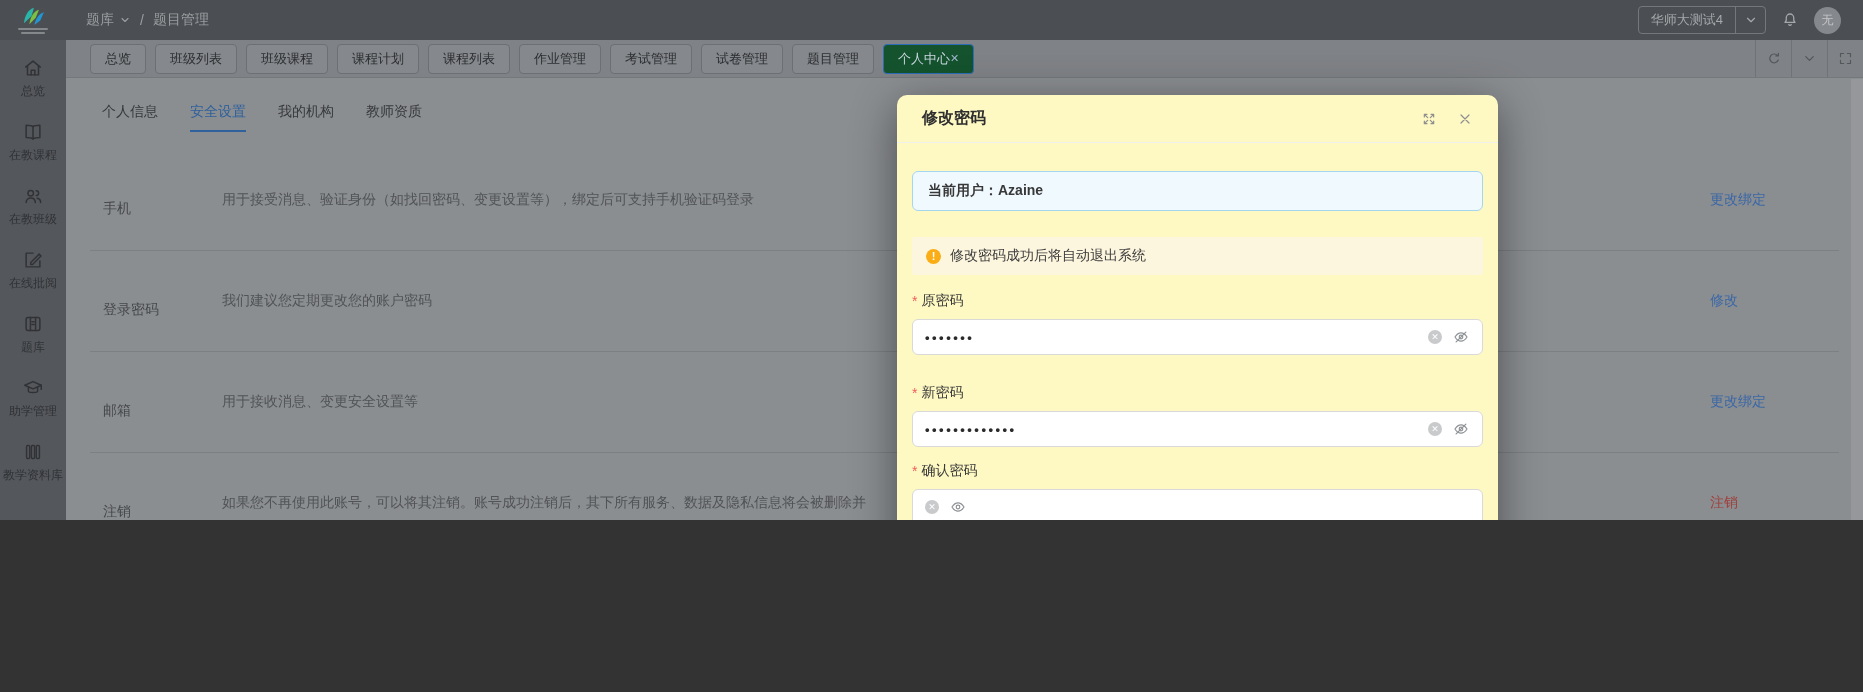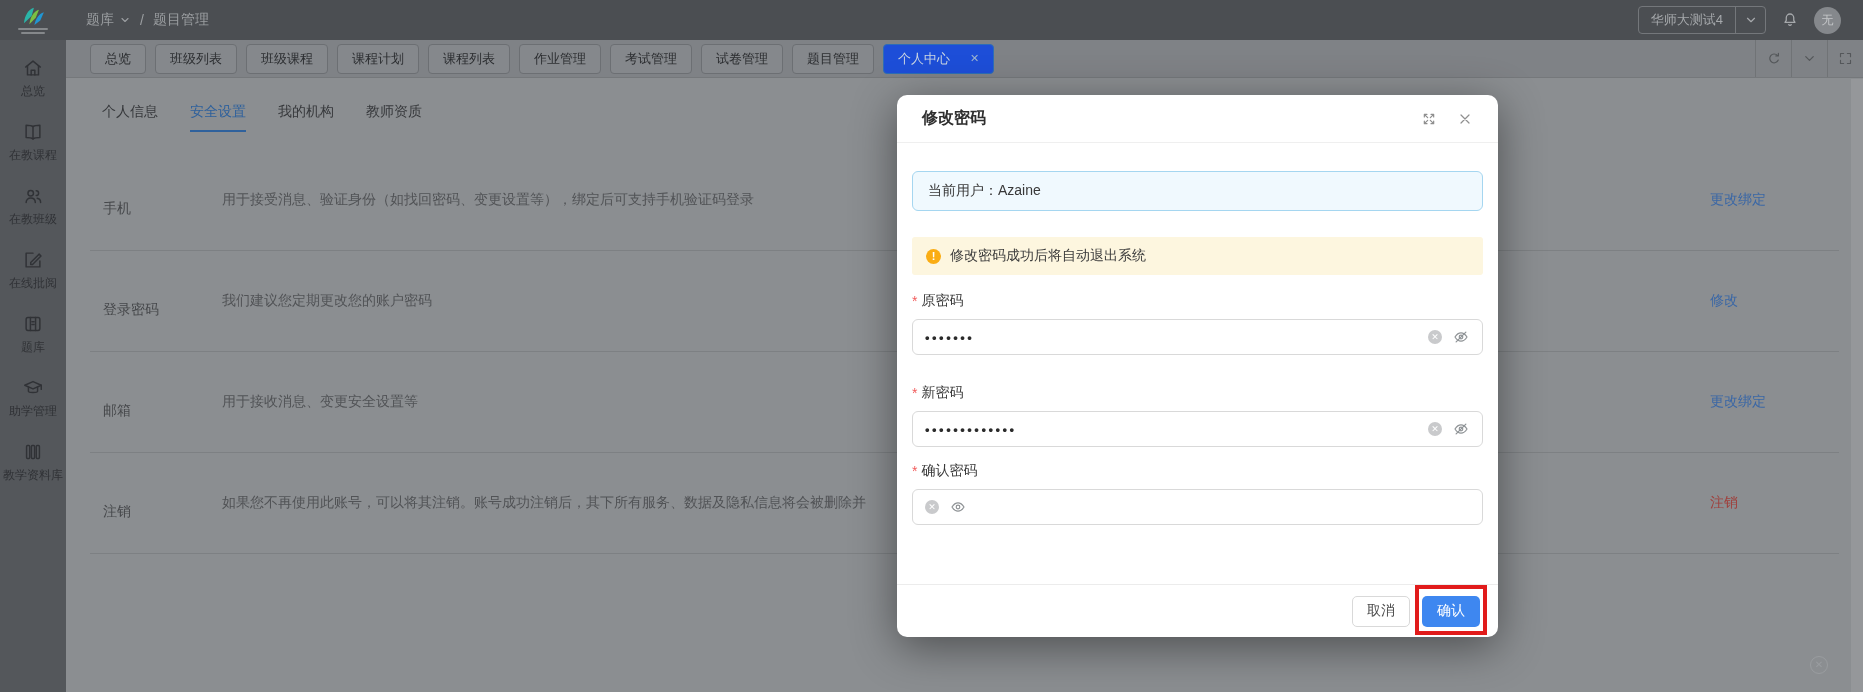--- a/index.html
+++ b/index.html
@@ -1,18 +1,18 @@
 <!DOCTYPE html>
 <html><head>
 <meta charset="utf-8">
 <style>
   * { margin:0; padding:0; box-sizing:border-box; }
   body { background:#333; }
   #app {
-    position:relative; width:1863px; height:692px; overflow:hidden;
+    position:relative; width:1863px; height:520px; overflow:hidden;
     background:#8B8E91;
     font-family:"Liberation Sans","DejaVu Sans",sans-serif;
   }
   svg { display:block; }
 
   
   .topbar { position:absolute; left:0; top:0; width:100%; height:40px; background:#4B4E52; display:flex; align-items:center; z-index:5; }
   .logo-wrap { width:66px; height:100%; display:flex; flex-direction:column; align-items:center; justify-content:center; gap:2px; }
   .logo-caption { display:flex; flex-direction:column; gap:2px; align-items:center; }
   .logo-caption i { display:block; height:2px; background:#85888B; border-radius:1px; }
@@ -27,47 +27,47 @@
   .avatar { width:27px; height:27px; border-radius:50%; background:#85888C; color:#C4C6C8; font-size:12px; display:flex; align-items:center; justify-content:center; cursor:pointer; }
 
   
   .sidebar { position:absolute; left:0; top:40px; width:66px; bottom:0; background:#54575B; z-index:4; display:flex; flex-direction:column; align-items:center; padding-top:6px; }
   .side-item { width:100%; height:64px; display:flex; flex-direction:column; align-items:center; justify-content:center; gap:4px; color:#303236; cursor:pointer; }
   .side-item .lbl { font-size:12px; white-space:nowrap; }
 
   
   .tabbar { position:absolute; left:66px; top:40px; right:0; height:38px; background:#7F8286; border-bottom:1px solid #75787B; display:flex; align-items:center; padding-left:24px; gap:9px; z-index:3; }
   .tab-chip { height:30px; padding:0 14px; border:1px solid #6C6F73; border-radius:4px; background:#85888C; color:#2C2E31; font-size:13px; display:flex; align-items:center; white-space:nowrap; cursor:pointer; }
-  .tab-chip.active { background:#1d4ed8; border-color:#2D6DB7; color:#CBD6E1; gap:20px; }
+  .tab-chip.active { background:#14532d; border-color:#2D6DB7; color:#CBD6E1; gap:0; }
   .tab-close { font-size:11px; color:#9FB6CF; line-height:1; cursor:pointer; }
   .tabbar-tools { margin-left:auto; display:flex; height:100%; }
   .tool-cell { width:36px; height:100%; border-left:1px solid #707376; display:flex; align-items:center; justify-content:center; color:#54575A; cursor:pointer; }
 
   
   .content { position:absolute; left:66px; top:79px; right:0; bottom:0; background:#8B8E91; }
   .scroll-strip { position:absolute; right:0; top:0; width:12px; bottom:0; background:#95979A; }
   .content-tabs { position:absolute; left:36px; top:24px; display:flex; gap:32px; font-size:14px; }
   .ctab { color:#37393C; padding-bottom:9px; cursor:pointer; }
   .ctab.active { color:#2F619C; border-bottom:2px solid #2F619C; }
   .settings { position:absolute; left:24px; right:24px; top:71px; }
   .row { height:101px; border-bottom:1px solid #7D8083; display:flex; align-items:center; padding-left:13px; }
   .row-label { width:94px; font-size:14px; color:#46484B; flex:none;margin-top:18px; }
   .row-desc { font-size:14px; color:#515356; white-space:nowrap; overflow:hidden; margin-left:25px; }
   .row-action { width:129px; margin-left:auto; flex:none; font-size:14px; }
   .link-blue { color:#3A67A6; cursor:pointer; }
   .link-danger { color:#A03F3B; cursor:pointer; }
 
   
-  .modal { position:absolute; left:897px; top:95px; width:601px; height:542px; background:#ffffff; border-radius:10px; box-shadow:0 10px 45px rgba(0,0,0,0.45); z-index:10; }
+  .modal { position:absolute; left:897px; top:95px; width:601px; height:542px; background:#fef9c3; border-radius:10px; box-shadow:0 10px 45px rgba(0,0,0,0.45); z-index:10; }
   .modal-header { height:48px; border-bottom:1px solid #EFEFEF; display:flex; align-items:center; padding:0 25px; }
   .modal-title { font-size:16px; font-weight:600; color:#2F2F2F; }
   .modal-header-icons { margin-left:auto; display:flex; align-items:center; gap:20px; color:#8F8F8F; }
   .hicon { cursor:pointer; }
   .modal-body { padding:28px 15px 0; }
-  .user-box { height:40px; border:1px solid #A5D6F0; background:#F0F9FE; border-radius:6px; display:flex; align-items:center; padding:0 15px; font-size:14px; color:#383838; margin-bottom:26px; }
+  .user-box { height:40px; border:1px solid #A5D6F0; background:#F0F9FE; border-radius:6px; display:flex; align-items:center; padding:0 15px; font-size:14px; color:#383838; margin-bottom:26px;font-weight:bold; }
   .warn-box { height:38px; background:#FDF6DF; border-radius:3px; display:flex; align-items:center; padding:0 14px; gap:9px; font-size:14px; color:#3C3C3C; margin-bottom:16px; }
   .warn-icon { width:15px; height:15px; border-radius:50%; background:#FAAD14; color:#fff; font-size:11px; font-weight:bold; display:flex; align-items:center; justify-content:center; flex:none; }
   .form-label { display:flex; align-items:center; gap:4px; font-size:14px; color:#3A3A3A; height:20px; margin-bottom:8px; }
   .req { color:#F15B5B; }
   .field-input { height:36px; border:1px solid #D9D9D9; border-radius:6px; display:flex; align-items:center; padding:0 12px; cursor:text; background:#fff; }
   .input-value { flex:1; font-size:14px; color:#333; white-space:nowrap; overflow:hidden; }
   .input-value.dots { font-size:13px; font-weight:bold; letter-spacing:2.5px; color:#2B2B2B; }
   .clear-btn { width:14px; height:14px; border-radius:50%; background:#C9CACC; color:#fff; font-size:9px; line-height:1; display:flex; align-items:center; justify-content:center; margin-right:10px; flex:none; cursor:pointer; }
   .eye { color:#8F9396; flex:none; cursor:pointer; }
   .mb-lg { margin-bottom:28px; } .mb-sm { margin-bottom:14px; }

